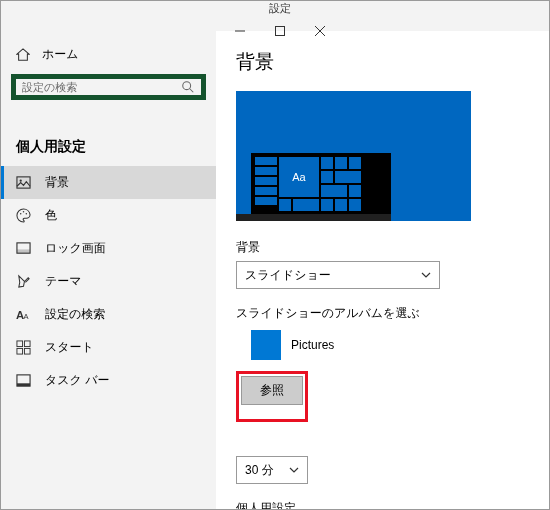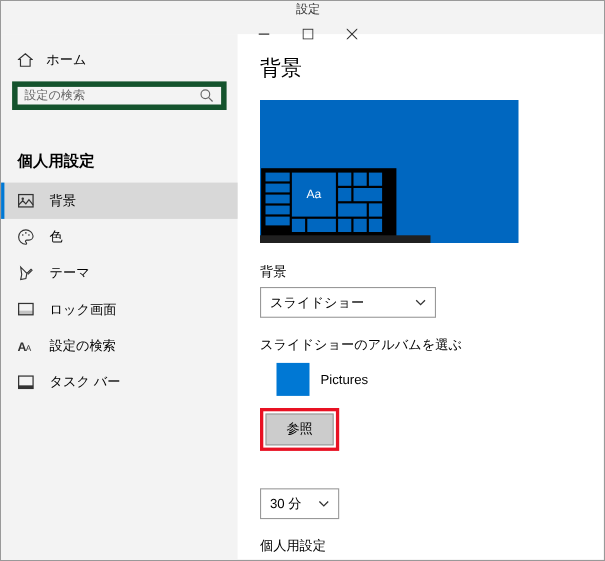--- a/index.html
+++ b/index.html
@@ -18,32 +18,32 @@
 .search-input::placeholder { color: #666; }
 .search-icon { width: 14px; height: 14px; color: #666; }
 .category-title { font-size: 14px; font-weight: bold; padding: 6px 15px 10px 15px; margin-top: 32px; }
 .nav-item { display: flex; align-items: center; padding: 8px 15px; gap: 14px; font-size: 12px; position: relative; }
 .nav-item.active { background: #d8d8d8; }
 .nav-item.active::before { content: ""; position: absolute; left: 0; top: 0; bottom: 0; width: 3px; background: #0078d4; }
 .nav-icon { width: 15px; height: 15px; color: #333; flex-shrink: 0; }
 .main { flex: 1; padding: 18px 15px 0 20px; overflow-y: auto; }
 .page-title { font-size: 19px; font-weight: 400; margin-bottom: 16px; }
 .preview { width: 235px; height: 130px; background: #0067c0; position: relative; margin-bottom: 18px; }
-.preview-inner { position: absolute; bottom: 0; left: 1px; width: 123px; height: 68px; background: #000; display: flex; align-items: flex-end; }
+.preview-inner { position: absolute; bottom: 0; left: 15px; width: 140px; height: 68px; background: #000; display: flex; align-items: flex-end; }
 .taskbar-strip { position: absolute; bottom: 0; left: 0; width: 155px; height: 7px; background: #202020; }
 .start-tiles { display: flex; gap: 0; padding: 4px 4px 10px 4px; }
 .tile-col { display: flex; flex-direction: column; gap: 2px; margin-right: 2px; }
 .tile-row { display: flex; gap: 2px; }
 .tile { background: #0067c0; }
 .tile.small { width: 22px; height: 8px; }
 .tile.med { width: 40px; height: 40px; display:flex; align-items:center; justify-content:center; color:#fff; font-size:11px; }
 .tile.mini { width: 12px; height: 12px; }
 .tile.s2 { width: 26px; height: 12px; }
 .field-label { font-size: 12px; margin-bottom: 5px; }
-.dropdown { border: 1px solid #999; height: 28px; display: flex; align-items: center; justify-content: space-between; padding: 0 8px; font-size: 12px; margin-bottom: 16px; width: 160px; background: #fff; }
+.dropdown { border: 1px solid #999; height: 28px; display: flex; align-items: center; justify-content: space-between; padding: 0 8px; font-size: 12px; margin-bottom: 16px; width: 204px; background: #fff; }
 .dropdown.small { width: 72px; margin-top: 20px; }
 .chevron { width: 10px; height: 10px; }
 .folder-row { display: flex; align-items: center; gap: 10px; margin-bottom: 8px; padding: 3px 15px; }
 .folder-swatch { width: 30px; height: 30px; background: #0078d4; }
 .folder-name { font-size: 12px; }
 .browse-btn { display: inline-block; border: 1px solid #999; background: #ccc; padding: 5px 18px; font-size: 12px; margin-bottom: 16px; }
 .highlight-box { border: 3px solid #e81123; display: inline-block; padding: 2px; margin-bottom: 14px; }
 </style>
 </head>
 <body>
@@ -99,37 +99,46 @@
       <svg class="nav-icon" viewBox="0 0 16 16">
           <path d="M8 1a7 7 0 100 14c1 0 1-1 0-2s0-2 1-2h2a4 4 0 004-4 7 7 0 00-7-6z" fill="none" stroke="currentColor" stroke-width="1.1"></path>
           <circle cx="5" cy="6" r="0.8" fill="currentColor"></circle>
           <circle cx="8" cy="4" r="0.8" fill="currentColor"></circle>
           <circle cx="11" cy="6" r="0.8" fill="currentColor"></circle>
         </svg>
       <span>色</span>
     </div>
     <div class="nav-item">
       <svg class="nav-icon" viewBox="0 0 16 16">
-          <path d="M3 2l6 6-1 5-5 1 1-5-1-7z M9 8l4-4 1 1-4 4" fill="none" stroke="currentColor" stroke-width="1.1"></path>
-        </svg>
-      <span>テーマ</span>
-    </div>
-    <div class="nav-item">
-      <svg class="nav-icon" viewBox="0 0 16 16">
           <rect x="1" y="2" width="14" height="11" fill="none" stroke="currentColor" stroke-width="1.2"></rect>
           <rect x="1" y="9" width="14" height="4" fill="currentColor" opacity="0.25"></rect>
         </svg>
       <span>ロック画面</span>
     </div>
     <div class="nav-item">
       <svg class="nav-icon" viewBox="0 0 16 16">
+          <path d="M3 2l6 6-1 5-5 1 1-5-1-7z M9 8l4-4 1 1-4 4" fill="none" stroke="currentColor" stroke-width="1.1"></path>
+        </svg>
+      <span>テーマ</span>
+    </div>
+    <div class="nav-item">
+      <svg class="nav-icon" viewBox="0 0 16 16">
           <text x="0" y="13" font-size="12" font-weight="bold" fill="currentColor">A</text>
           <text x="8" y="13" font-size="8" fill="currentColor">A</text>
         </svg>
       <span>設定の検索</span>
+    </div>
+    <div class="nav-item">
+      <svg class="nav-icon" viewBox="0 0 16 16">
+          <rect x="1" y="1" width="6" height="6" fill="none" stroke="currentColor"></rect>
+          <rect x="9" y="1" width="6" height="6" fill="none" stroke="currentColor"></rect>
+          <rect x="1" y="9" width="6" height="6" fill="none" stroke="currentColor"></rect>
+          <rect x="9" y="9" width="6" height="6" fill="none" stroke="currentColor"></rect>
+        </svg>
+      <span>スタート</span>
     </div>
     <div class="nav-item">
       <svg class="nav-icon" viewBox="0 0 16 16">
           <rect x="1" y="2" width="14" height="12" fill="none" stroke="currentColor" stroke-width="1.2"></rect>
           <rect x="1" y="11" width="14" height="3" fill="currentColor"></rect>
         </svg>
       <span>タスク バー</span>
     </div>
   </div>
 
@@ -185,21 +194,21 @@
           <path d="M1 3l4 4 4-4" fill="none" stroke="#333" stroke-width="1.2"></path>
         </svg>
     </div>
 
     <div class="field-label">スライドショーのアルバムを選ぶ</div>
     <div class="folder-row">
       <div class="folder-swatch"></div>
       <span class="folder-name">Pictures</span>
     </div>
     <div class="highlight-box">
-      <div class="browse-btn" style="margin-bottom:0">参照</div>
+      <div class="browse-btn" style="margin-bottom:12px">参照</div>
     </div>
 
     <div class="dropdown small">
       <span>30 分</span>
       <svg class="chevron" viewBox="0 0 10 10">
           <path d="M1 3l4 4 4-4" fill="none" stroke="#333" stroke-width="1.2"></path>
         </svg>
     </div>
 
     <div class="field-label">個人用設定</div>

